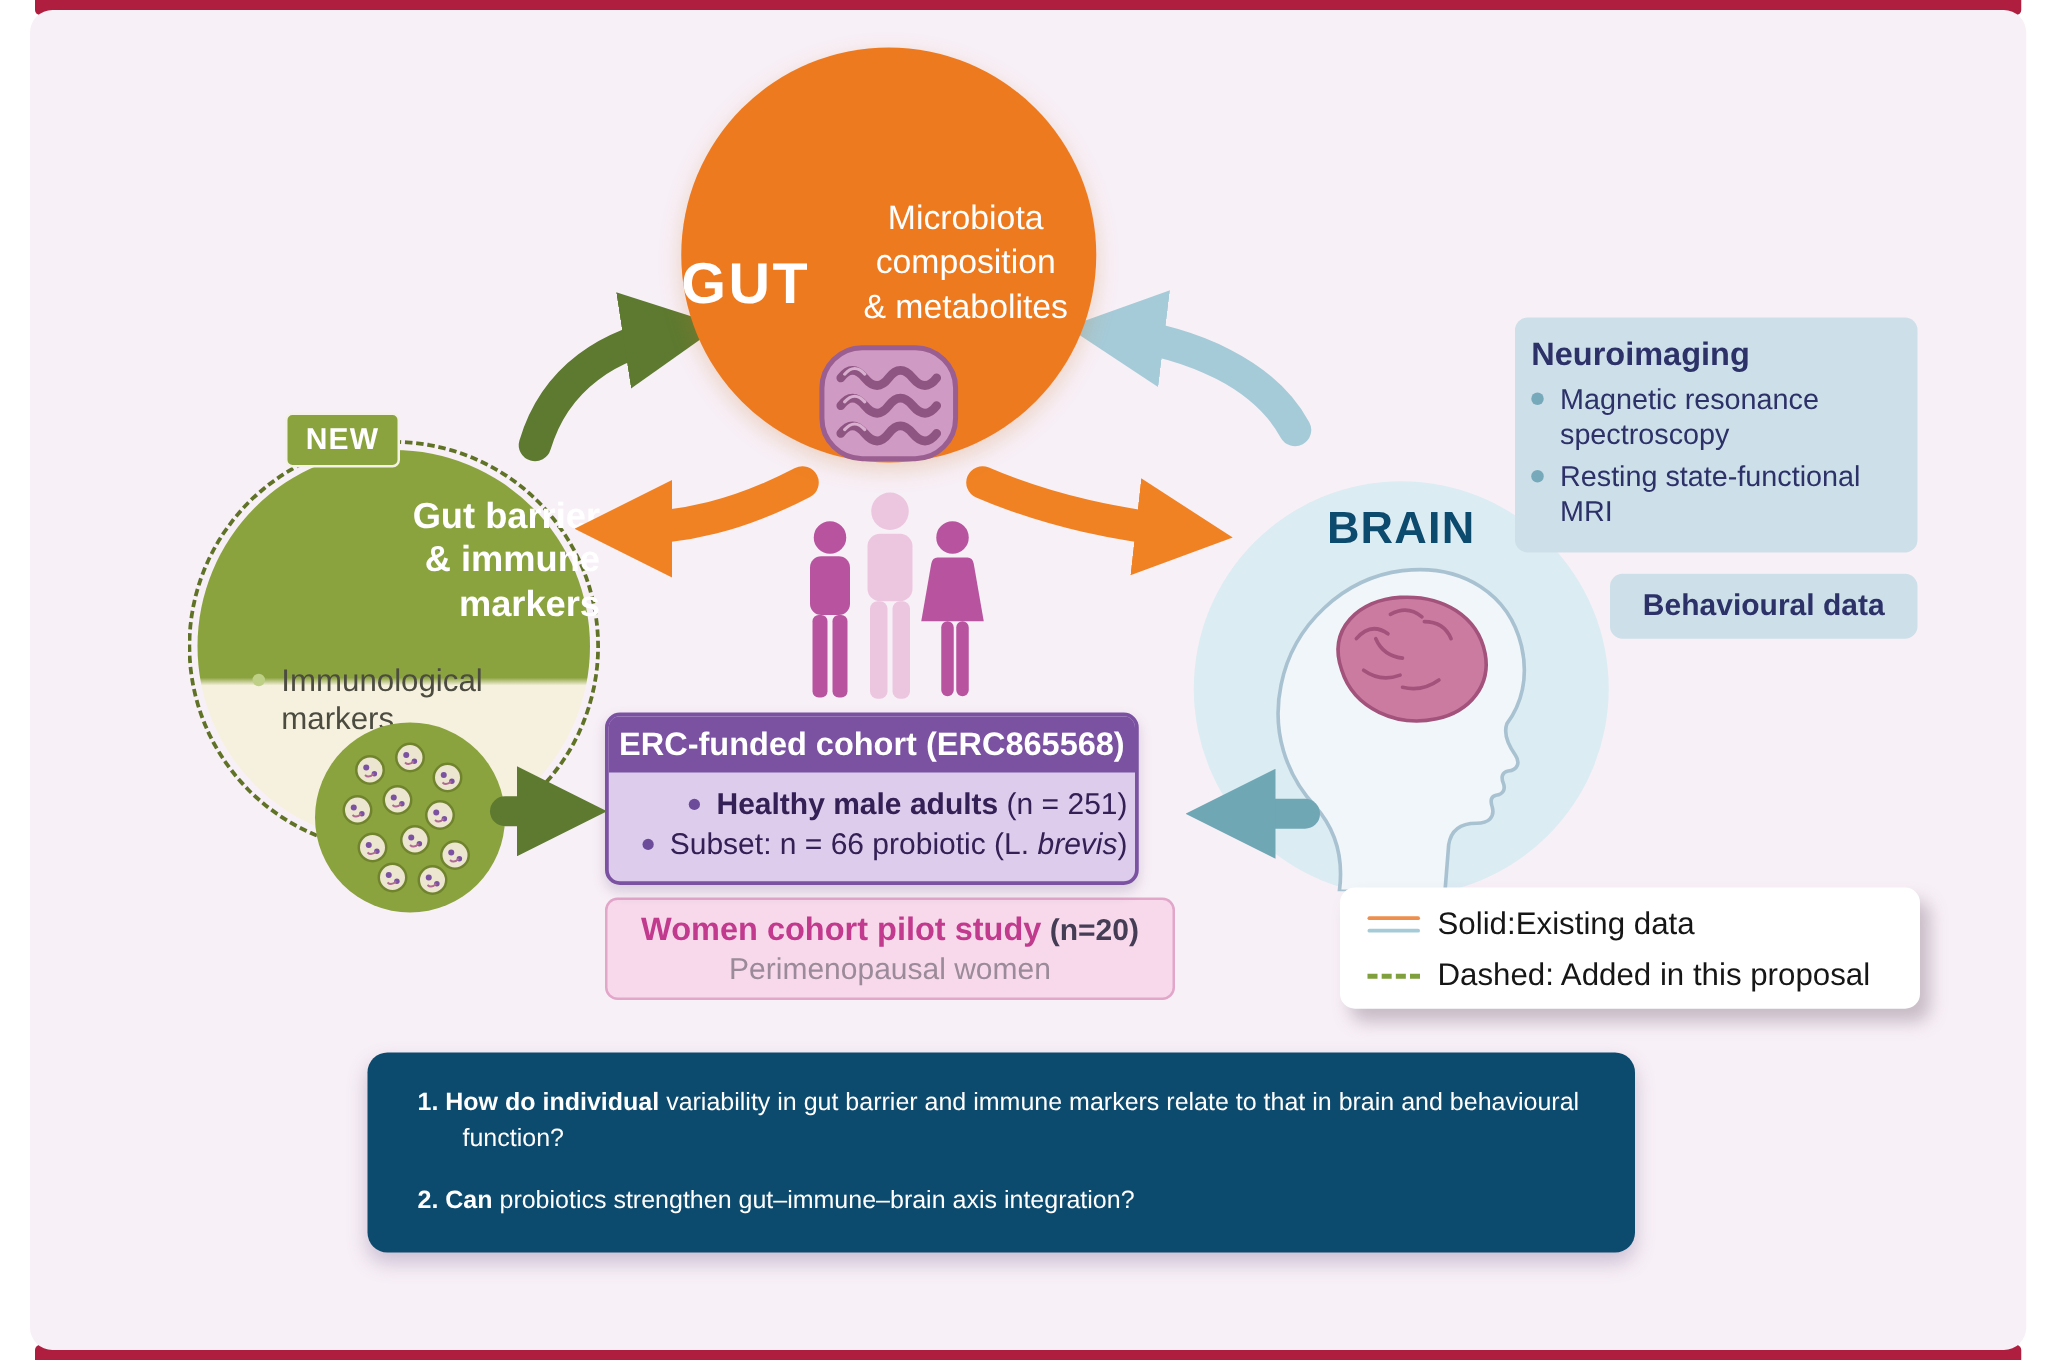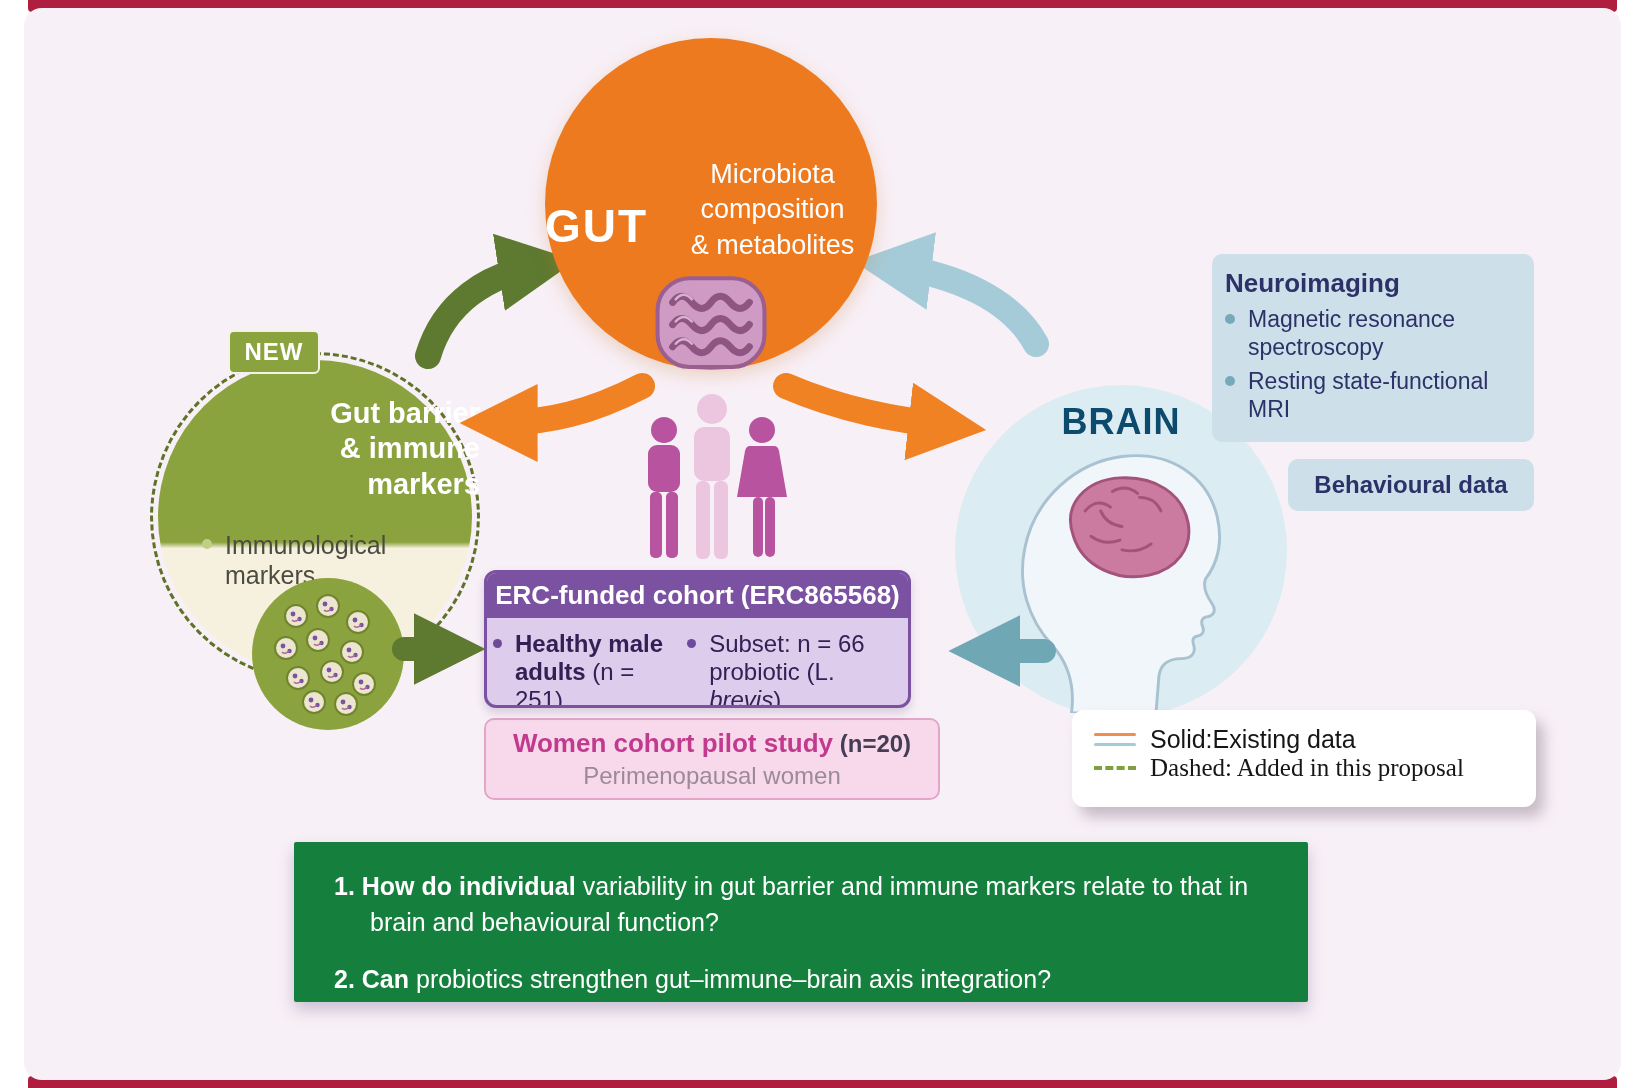--- a/index.html
+++ b/index.html
@@ -50,45 +50,45 @@
   .neuro-box .box-title{font-size:26px;}
   .neuro-box .b-item{font-size:23px;}
   .neuro-box .dot{margin-top:8px;}
 
   .behav-box{position:absolute;left:1288px;top:459px;width:246px;height:52px;background:#cddfe9;border-radius:10px;
     z-index:4;display:flex;align-items:center;justify-content:center;font-size:24px;font-weight:bold;color:#2c3168;}
 
   .erc-box{position:absolute;left:484px;top:570px;width:427px;height:138px;border:3px solid #7b52a1;border-radius:12px;
     overflow:hidden;z-index:4;box-sizing:border-box;background:#ddccec;box-shadow:0 5px 10px rgba(90,60,120,.2);}
   .erc-header{background:#7b52a1;color:#ffffff;font-size:26px;font-weight:bold;text-align:center;padding:7px 0;}
-  .erc-body{display:flex;flex-direction:row;align-items:flex-end;padding:8px 6px;}
+  .erc-body{display:flex;flex-direction:column;align-items:flex-end;padding:8px 6px;}
   .erc-line{display:flex;align-items:flex-start;font-size:24px;color:#342055;margin-top:4px;}
   .erc-line .strong{font-weight:bold;}
   .erc-line .it{font-style:italic;}
 
   .women-box{position:absolute;left:484px;top:718px;width:456px;height:82px;background:#f7d9eb;border:2px solid #e2a6c9;
     border-radius:10px;z-index:3;box-sizing:border-box;display:flex;flex-direction:column;align-items:center;justify-content:center;}
   .women-line1{font-size:26px;}
   .women-line1 .pink-bold{font-weight:bold;color:#c23a8e;margin-top:11px;}
   .women-line1 .n{font-size:24px;color:#443d55;font-weight:600;}
   .women-line2{font-size:24px;color:#9b8a99;margin-top:3px;}
 
   .legend-box{position:absolute;left:1072px;top:710px;width:464px;height:97px;background:#ffffff;border-radius:12px;
     z-index:5;box-shadow:8px 10px 14px rgba(110,90,110,.35);padding:13px 22px;box-sizing:border-box;}
   .legend-row{display:flex;align-items:center;margin-top:2px;}
-  .legend-row + .legend-row{margin-top:0;font-family:Liberation Serif, serif;}
+  .legend-row + .legend-row{margin-top:12px;}
   .legend-key{width:42px;margin-right:14px;flex-shrink:0;display:flex;flex-direction:column;gap:7px;}
   .key-line{height:3px;border-radius:2px;}
   .key-line.orange{background:#ef8f4e;}
   .key-line.teal{background:#a6cbd8;}
   .key-dashed{width:42px;border-top:4px dashed #7fa03c;}
   .legend-text{font-size:25px;color:#161616;}
 
-  .questions-box{position:absolute;left:294px;top:842px;width:1014px;height:160px;background:#15803d;border-radius:2px;
-    z-index:3;box-sizing:border-box;padding:26px 40px;color:#ffffff;font-size:25px;line-height:1.45;
+  .questions-box{position:absolute;left:294px;top:842px;width:1014px;height:160px;background:#0c4a6e;border-radius:16px;
+    z-index:3;box-sizing:border-box;padding:26px 40px;color:#ffffff;font-size:20px;line-height:1.45;
     box-shadow:0 8px 16px rgba(100,80,130,.3);}
   .q{padding-left:36px;text-indent:-36px;}
   .q + .q{margin-top:20px;}
   .q .qb{font-weight:bold;}
 
   .arrows{position:absolute;left:0;top:0;z-index:5;pointer-events:none;}
   .people-art{position:absolute;left:612px;top:392px;z-index:2;}
 </style>
 </head>
 <body>

